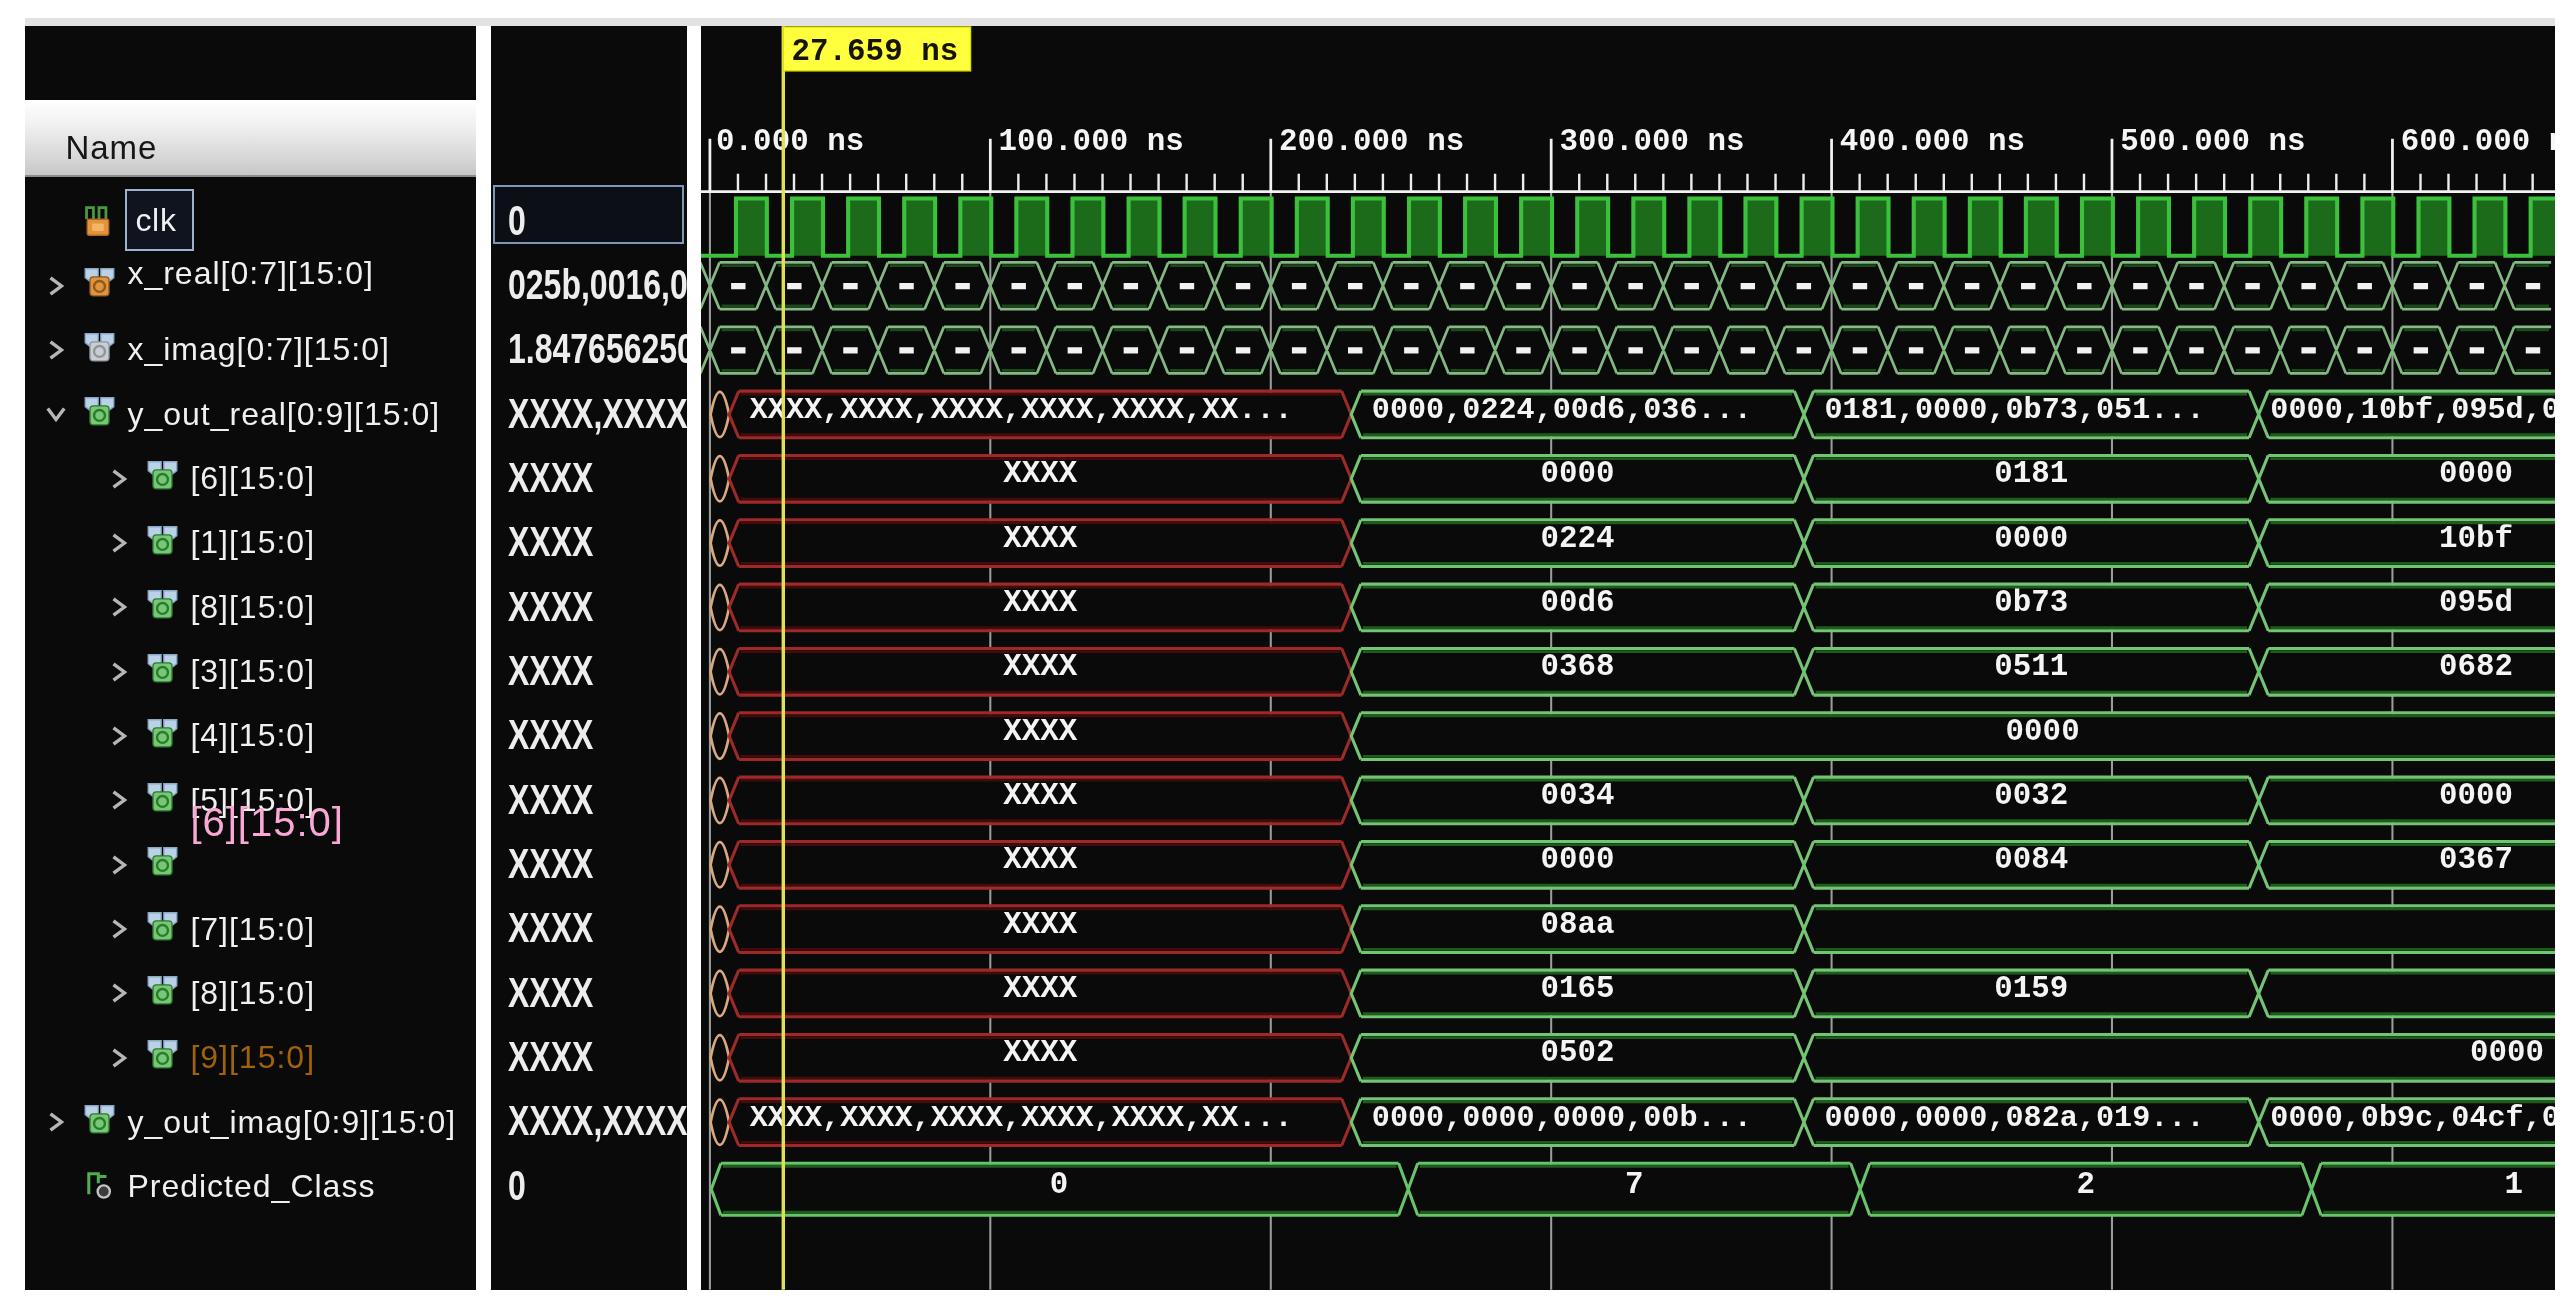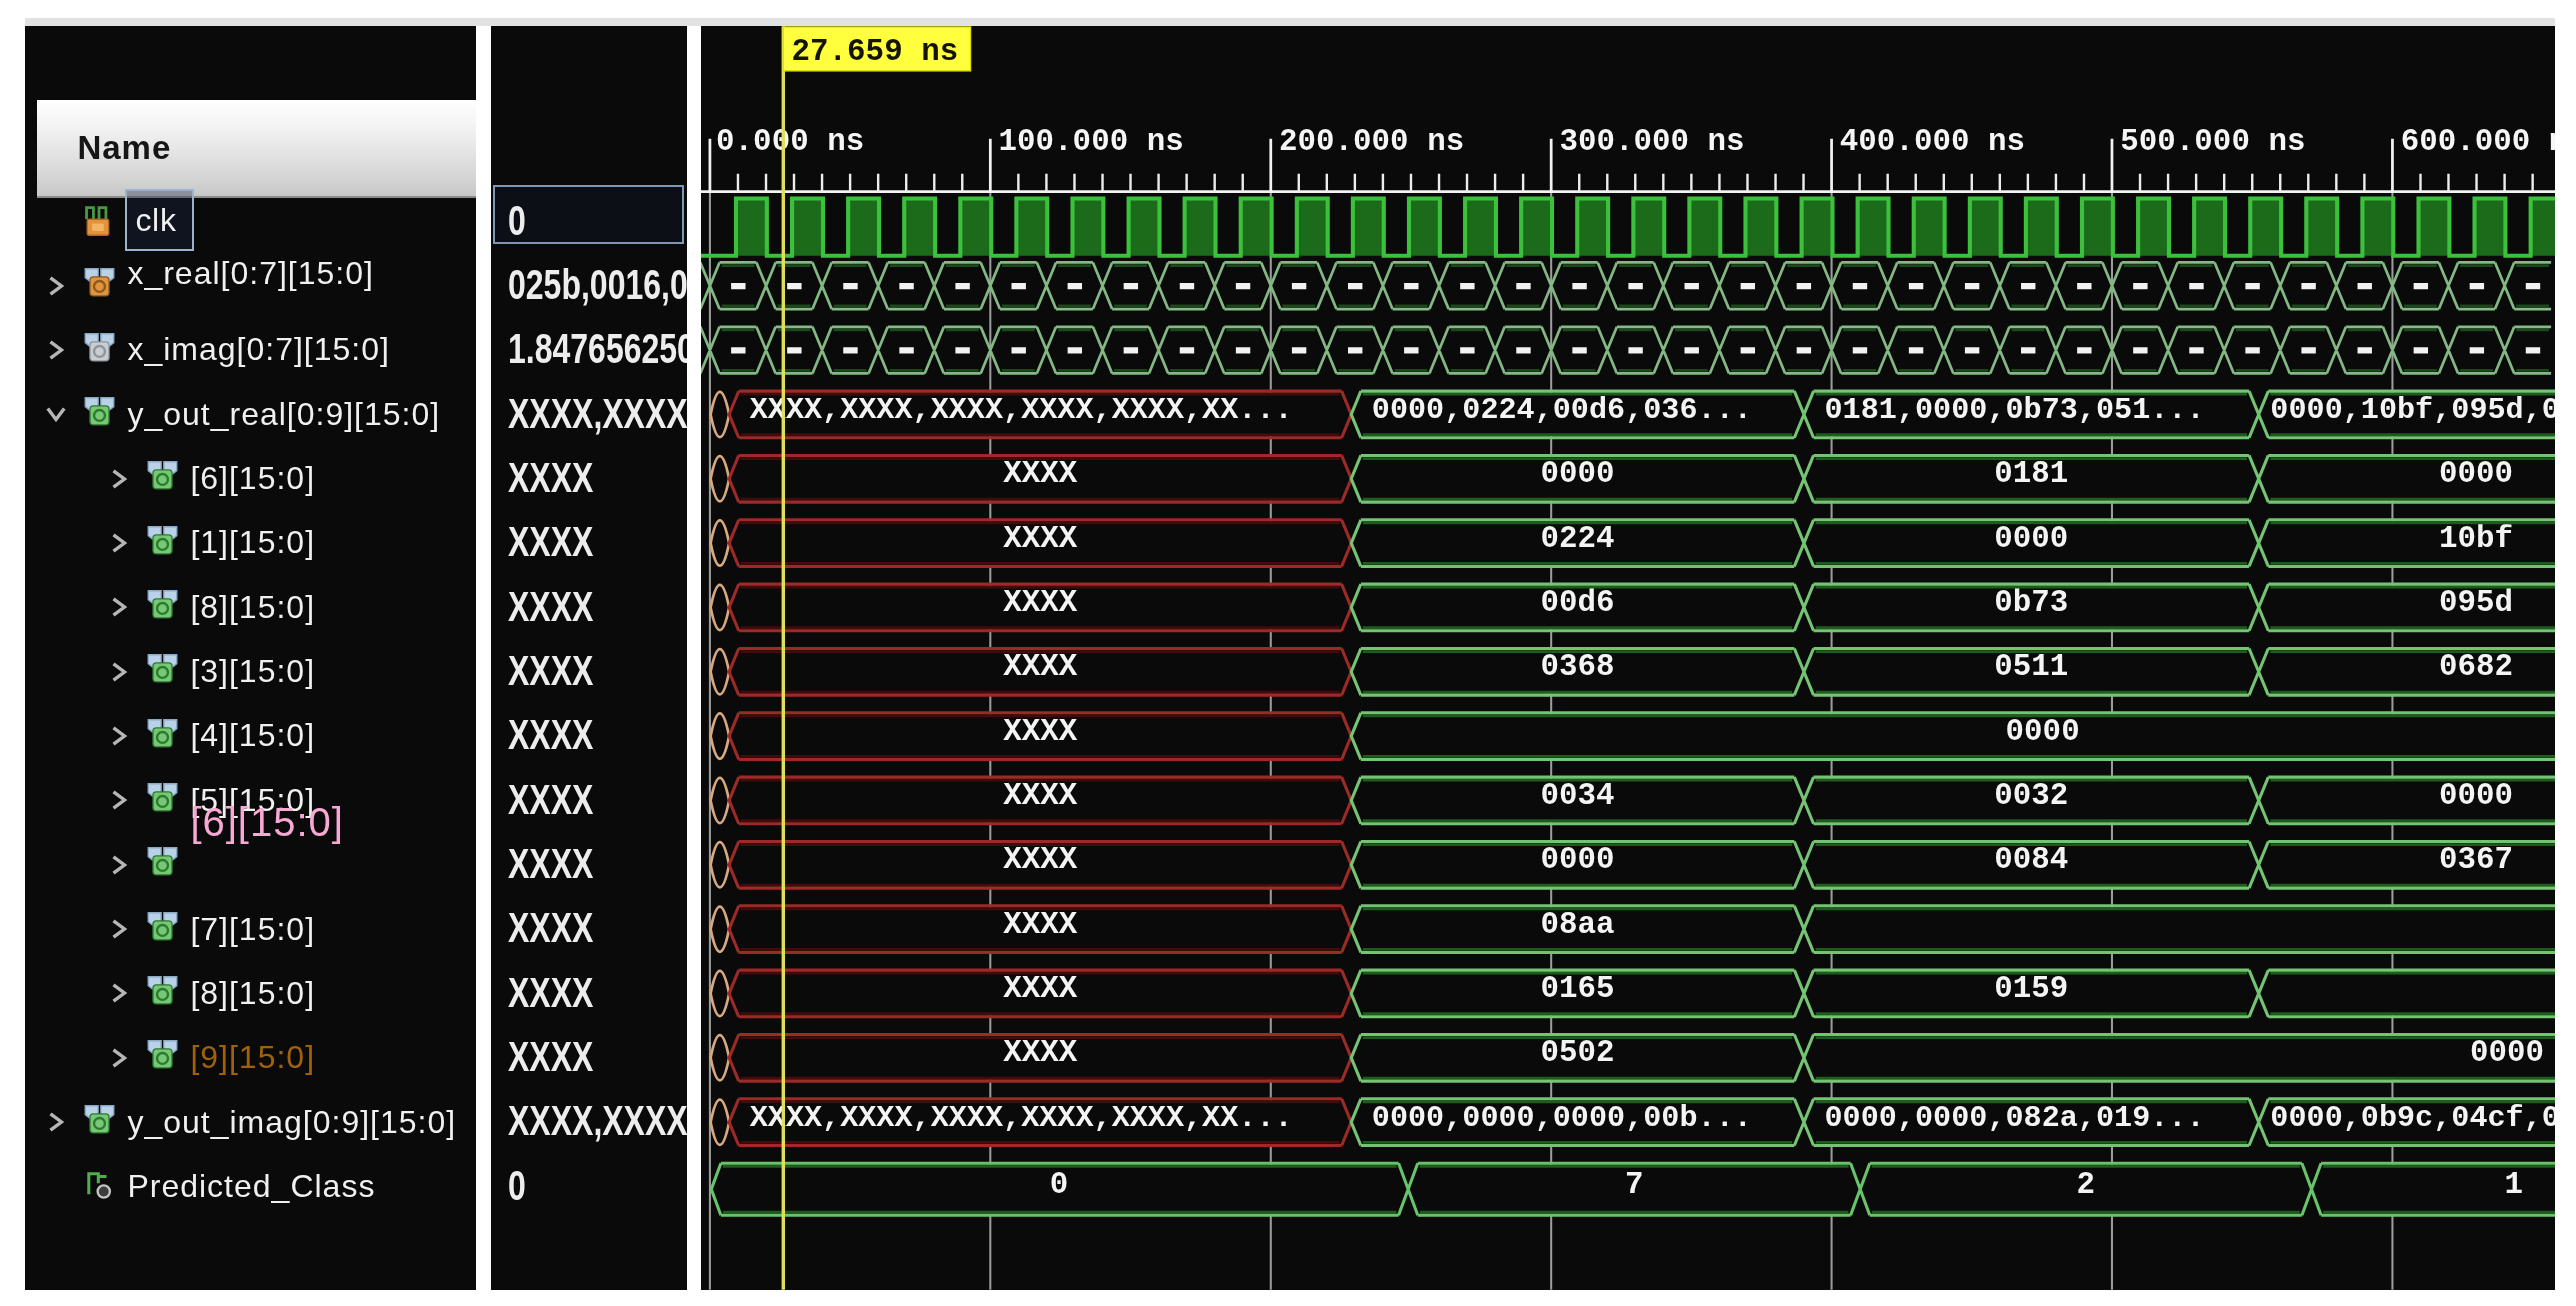--- a/index.html
+++ b/index.html
@@ -1,16 +1,16 @@
 <!DOCTYPE html>
 <html style="font-size:11px"><head><meta charset="utf-8"><style>
 *{margin:0;padding:0;box-sizing:border-box}
 body{width:2576px;height:1307px;background:#ffffff;position:relative;overflow:hidden;font-family:"Liberation Sans", sans-serif}
 .panel{position:absolute;top:26px;height:1264px;background:#0a0a0b;overflow:hidden}
-.hdr{position:absolute;top:74px;left:12px;right:0;height:98px;background:linear-gradient(#ffffff,#f2f2f2 30%,#d5d5d5 80%,#c7c7c7);border-bottom:2.1px solid #8c8c8c;color:#161616;font-weight:bold;font-size:33px;letter-spacing:1px;line-height:96px}
+.hdr{position:absolute;top:74px;left:0;right:0;height:77px;background:linear-gradient(#ffffff,#f2f2f2 30%,#d5d5d5 80%,#c7c7c7);border-bottom:2.1px solid #8c8c8c;color:#161616;font-weight:normal;font-size:33px;letter-spacing:1px;line-height:96px}
 </style></head><body>
 <div style="position:absolute;left:25.4px;top:18px;width:2530px;height:8.2px;background:#e2e2e2"></div>
 <div class="panel" style="left:25.4px;width:451px">
   <div class="hdr" style="padding-left:40px">Name</div>
   <div style="position:absolute;top:0;left:0;right:0;bottom:0">
       <div style="position:absolute;left:58px;top:176px"><svg width="32" height="36" viewBox="0 0 46 52">
           <path d="M5,25 V8 H15 V25 M23,25 V8 H33 V30" stroke="#4a9a42" stroke-width="4" fill="none"></path>
           <rect x="6" y="25" width="31" height="23" rx="3" fill="#e2933c" stroke="#b06a1e" stroke-width="2"></rect>
           <rect x="13" y="31" width="17" height="11" rx="2" fill="#f2b668" opacity="0.95"></rect>
         </svg></div>

